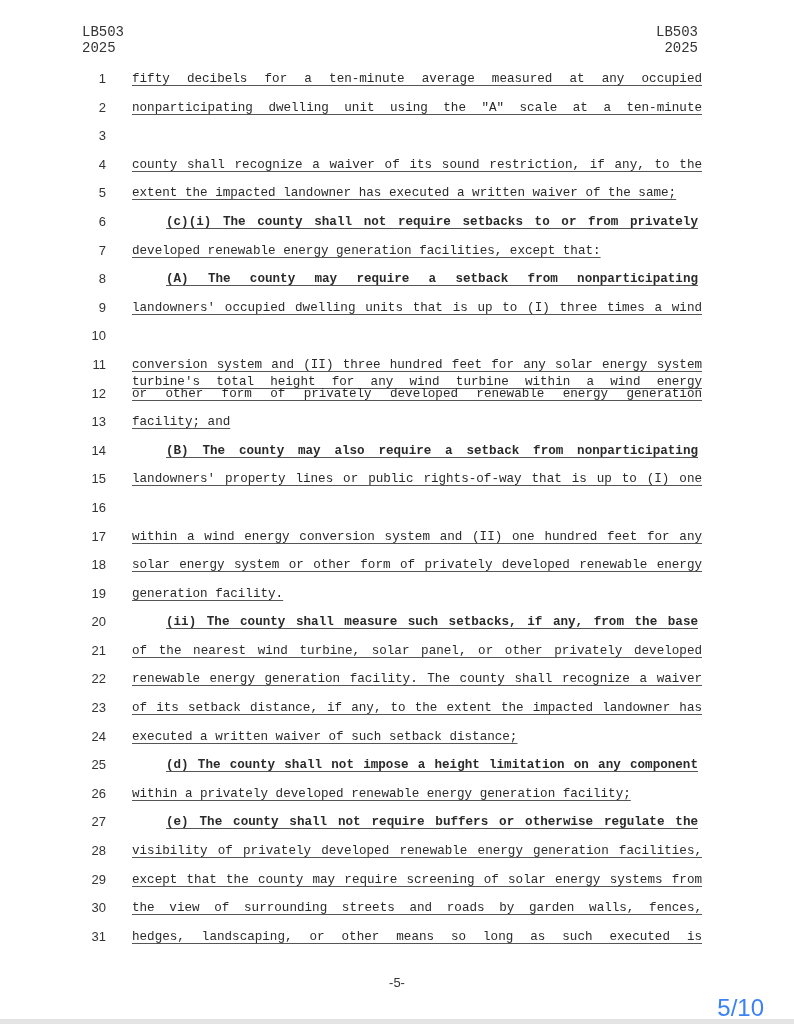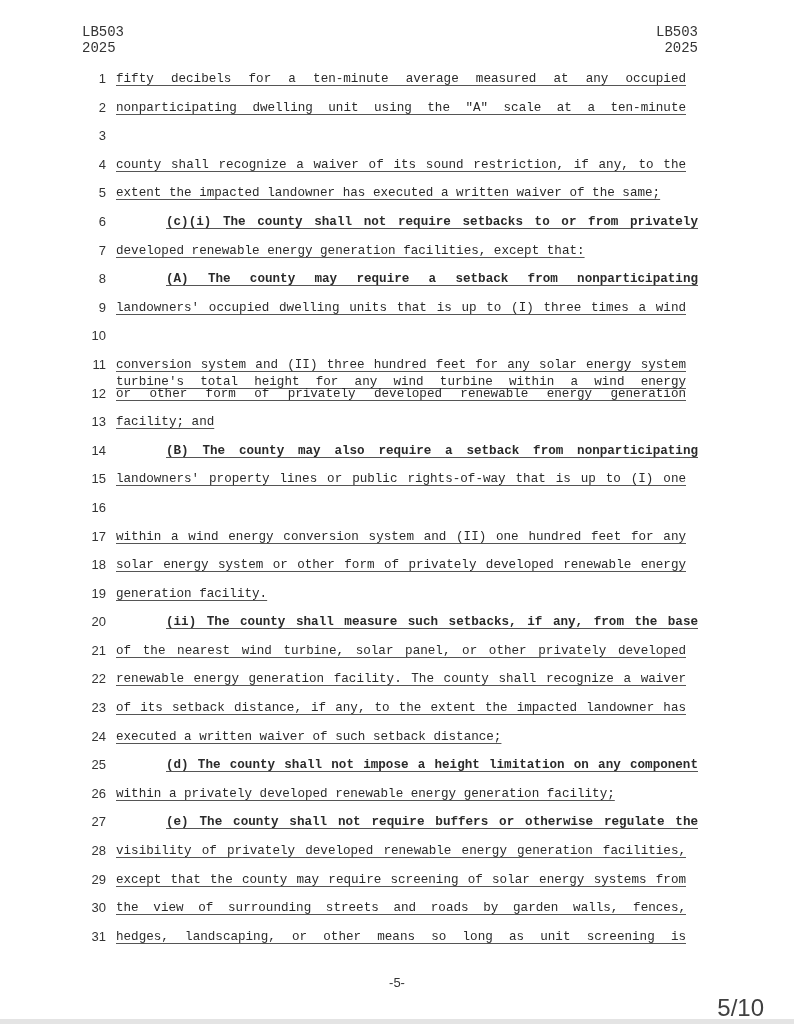--- a/index.html
+++ b/index.html
@@ -7,29 +7,29 @@
       width: 794px; height: 1024px; background: #ffffff; position: relative; overflow: hidden;
       font-family: "Liberation Mono", "DejaVu Sans Mono", monospace; color: #2a2a2a;
     }
     .hdr { position: absolute; top: 24px; font-size: 14px; line-height: 16px; color: #333; }
     .hdr-left { left: 82px; text-align: left; }
     .hdr-right { right: 96px; text-align: right; }
     .lines { position: absolute; top: 67px; left: 0; width: 794px; }
     .line { position: relative; height: 28.6px; }
     .ln { position: absolute; left: 80px; width: 26px; text-align: right; top: 4px;
           font-family: "Liberation Sans", "DejaVu Sans", sans-serif; font-size: 13px; color: #333; }
-    .txt { position: absolute; left: 116px; width: 570px; top: 4px; font-size: 12.6px; line-height: 16px;
+    .txt { position: absolute; left: 132px; width: 570px; top: 4px; font-size: 12.6px; line-height: 16px;
            text-align: justify; text-align-last: justify; white-space: nowrap;
            text-decoration: underline; text-underline-offset: 3px; text-decoration-color: #555; }
     .txt.last { text-align-last: left; }
     .txt.indent { left: 166px; width: 532px; font-weight: bold; }
     .pagenum { position: absolute; top: 975px; left: 0; width: 794px; text-align: center;
                font-family: "Liberation Sans", "DejaVu Sans", sans-serif; font-size: 13px; color: #333; }
     .pager { position: absolute; right: 30px; top: 994px; font-family: "Liberation Sans", "DejaVu Sans", sans-serif;
-             font-size: 24px; color: #404040; text-align: right; }
+             font-size: 24px; color: #3b82f6; text-align: right; }
     .bottom-bar { position: absolute; left: 0; right: 0; bottom: 0; height: 5px; background: #e4e4e4; }
   </style>
 </head>
 <body>
 
 <div class="hdr hdr-left">
   <div>LB503</div>
   <div>2025</div>
 </div>
 <div class="hdr hdr-right">
@@ -151,19 +151,19 @@
     <div class="line">
       <span class="ln">29</span>
       <span class="txt" style="white-space: normal; overflow: hidden; height: 20px;">except that the county may require screening of solar energy systems from</span>
     </div>
     <div class="line">
       <span class="ln">30</span>
       <span class="txt" style="white-space: normal; overflow: hidden; height: 20px;">the view of surrounding streets and roads by garden walls, fences,</span>
     </div>
     <div class="line">
       <span class="ln">31</span>
-      <span class="txt" style="white-space: normal; overflow: hidden; height: 20px;">hedges, landscaping, or other means so long as unit screening is</span>
+      <span class="txt" style="white-space: normal; overflow: hidden; height: 20px;">hedges, landscaping, or other means so long as such executed is</span>
     </div>
   </div>
 
 <div class="pagenum">-5-</div>
 <div class="pager">5/10</div>
 <div class="bottom-bar"></div>
 
 </body></html>

